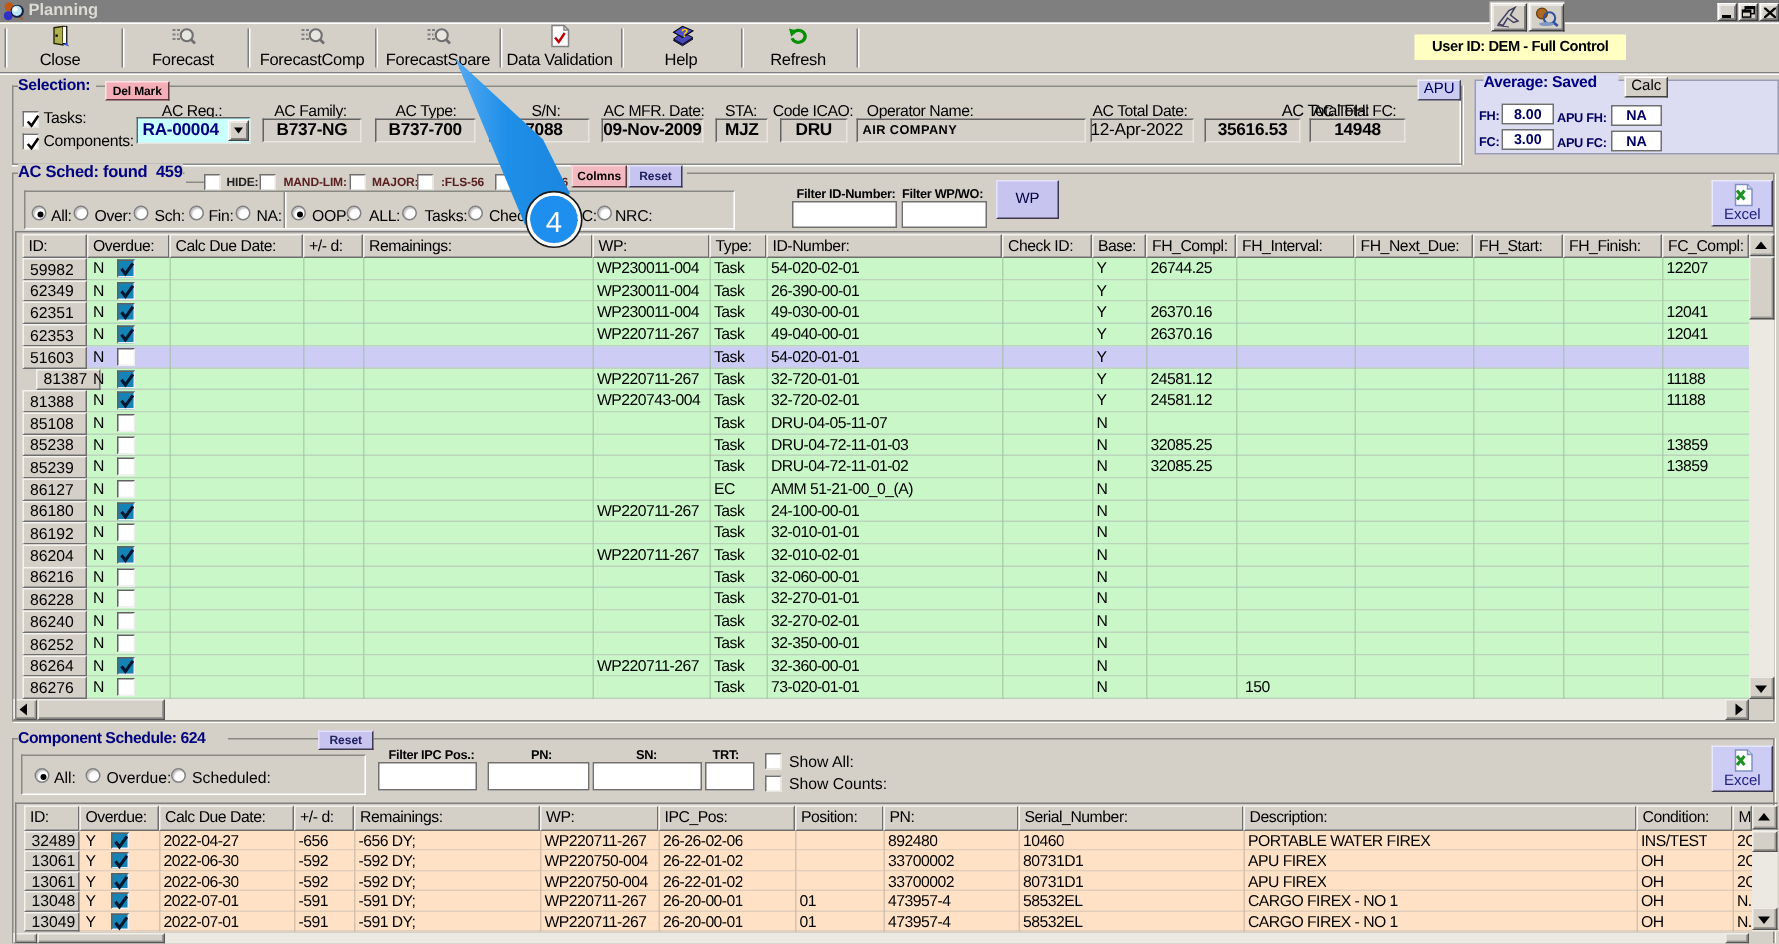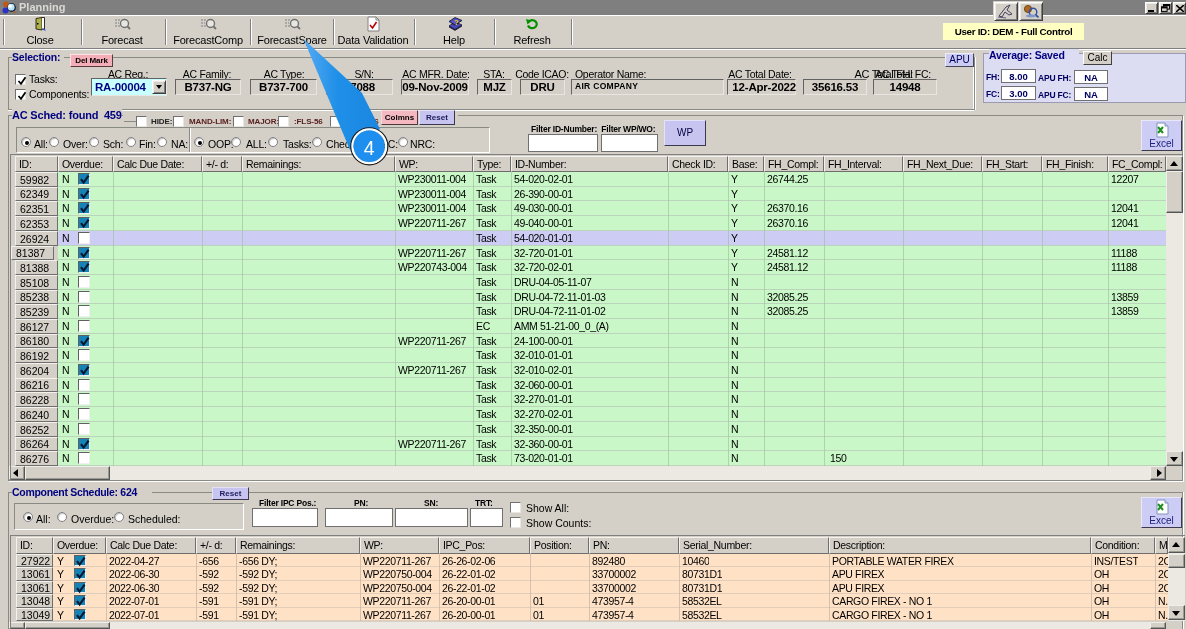--- a/index.html
+++ b/index.html
@@ -126,21 +126,21 @@
     </svg>
   </div>
 <div class="abs" style="left:29px;top:89px;width:70px;height:11px;font-size:10.5px;letter-spacing:-0.2px;line-height:11px;">Components:</div>
 <div class="abs" style="left:48px;top:68px;width:160px;text-align:center;font-size:10.5px;letter-spacing:-0.3px;white-space:nowrap">AC Reg.:</div>
 <div class="abs" style="left:127px;top:68px;width:160px;text-align:center;font-size:10.5px;letter-spacing:-0.3px;white-space:nowrap">AC Family:</div>
 <div class="abs" style="left:204px;top:68px;width:160px;text-align:center;font-size:10.5px;letter-spacing:-0.3px;white-space:nowrap">AC Type:</div>
 <div class="abs" style="left:284px;top:68px;width:160px;text-align:center;font-size:10.5px;letter-spacing:-0.3px;white-space:nowrap">S/N:</div>
 <div class="abs" style="left:356px;top:68px;width:160px;text-align:center;font-size:10.5px;letter-spacing:-0.3px;white-space:nowrap">AC MFR. Date:</div>
 <div class="abs" style="left:414px;top:68px;width:160px;text-align:center;font-size:10.5px;letter-spacing:-0.3px;white-space:nowrap">STA:</div>
 <div class="abs" style="left:462px;top:68px;width:160px;text-align:center;font-size:10.5px;letter-spacing:-0.3px;white-space:nowrap">Code ICAO:</div>
-<div class="abs" style="left:575px;top:68px;width:100px;height:10px;font-size:10.5px;letter-spacing:-0.3px;">Operator Name:</div>
+<div class="abs" style="left:549px;top:68px;width:100px;height:10px;font-size:10.5px;letter-spacing:-0.3px;text-align:right;">Operator Name:</div>
 <div class="abs" style="left:680px;top:68px;width:160px;text-align:center;font-size:10.5px;letter-spacing:-0.3px;white-space:nowrap">AC Total Date:</div>
 <div class="abs" style="left:753px;top:68px;width:160px;text-align:right;font-size:11px;letter-spacing:-0.3px;white-space:nowrap">AC Total FH:</div>
 <div class="abs" style="left:823px;top:68px;width:160px;text-align:center;font-size:10.5px;letter-spacing:-0.3px;white-space:nowrap">AC Total FC:</div>
 <div class="abs" style="left:91px;top:78px;width:76px;height:18px;background:#C8FFFF;border:1px solid;border-color:#636363 #E8E6E0 #E8E6E0 #636363;"></div>
 <div class="abs" style="left:95px;top:80px;width:60px;height:14px;color:#000080;font-weight:bold;font-size:11.5px;line-height:14px;letter-spacing:-0.2px;">RA-00004</div>
 <div class="abs raised" style="left:152px;top:80px;width:14px;height:14px;"></div>
 <div class="arr" style="left:156px;top:85px;border:3.5px solid transparent;border-top:4.5px solid #000"></div>
 <div class="abs sunkbox" style="left:175px;top:79px;width:66px;height:16px;"></div>
 <div class="abs" style="left:175px;top:81px;width:66px;text-align:center;font-weight:bold;font-size:11.5px;letter-spacing:-0.2px;white-space:nowrap">B737-NG</div>
 <div class="abs sunkbox" style="left:250px;top:79px;width:67px;height:16px;"></div>
@@ -149,21 +149,21 @@
 <div class="abs" style="left:326px;top:81px;width:67px;text-align:center;font-weight:bold;font-size:11.5px;letter-spacing:-0.2px;white-space:nowrap">37088</div>
 <div class="abs sunkbox" style="left:401px;top:79px;width:68px;height:16px;"></div>
 <div class="abs" style="left:401px;top:81px;width:68px;text-align:center;font-weight:bold;font-size:11.5px;letter-spacing:-0.2px;white-space:nowrap">09-Nov-2009</div>
 <div class="abs sunkbox" style="left:477px;top:79px;width:35px;height:16px;"></div>
 <div class="abs" style="left:477px;top:81px;width:35px;text-align:center;font-weight:bold;font-size:11.5px;letter-spacing:-0.2px;white-space:nowrap">MJZ</div>
 <div class="abs sunkbox" style="left:520px;top:79px;width:45px;height:16px;"></div>
 <div class="abs" style="left:520px;top:81px;width:45px;text-align:center;font-weight:bold;font-size:11.5px;letter-spacing:-0.2px;white-space:nowrap">DRU</div>
 <div class="abs sunkbox" style="left:571px;top:79px;width:153px;height:16px;"></div>
 <div class="abs" style="left:575px;top:81px;width:140px;height:10px;font-size:8.5px;font-weight:bold;letter-spacing:0.3px;">AIR COMPANY</div>
 <div class="abs sunkbox" style="left:727px;top:79px;width:69px;height:16px;"></div>
-<div class="abs" style="left:727px;top:81px;width:69px;text-align:right;font-weight:bold;font-size:11.5px;letter-spacing:-0.2px;white-space:nowrap">12-Apr-2022</div>
+<div class="abs" style="left:727px;top:81px;width:69px;text-align:left;font-weight:normal;font-size:11.5px;letter-spacing:-0.2px;white-space:nowrap">12-Apr-2022</div>
 <div class="abs sunkbox" style="left:803px;top:79px;width:64px;height:16px;"></div>
 <div class="abs" style="left:803px;top:81px;width:64px;text-align:center;font-weight:bold;font-size:11.5px;letter-spacing:-0.2px;white-space:nowrap">35616.53</div>
 <div class="abs sunkbox" style="left:873px;top:79px;width:64px;height:16px;"></div>
 <div class="abs" style="left:873px;top:81px;width:64px;text-align:center;font-weight:bold;font-size:11.5px;letter-spacing:-0.2px;white-space:nowrap">14948</div>
 <div class="abs" style="left:945px;top:53px;width:29px;height:14px;background:#CCCCF0;border:1px solid;border-color:#EEEEFA #44445A #44445A #EEEEFA;text-align:center;font-size:10px;line-height:12px;color:#000060;">APU</div>
 <div class="abs" style="left:983px;top:53px;width:203px;height:50px;background:#DCDCF2;border:1px solid #9A9AB0;"></div>
 <div class="abs" style="left:989px;top:49px;width:90px;height:11px;background:#DCDCF2;color:#000080;font-weight:bold;font-size:10.5px;letter-spacing:-0.2px;">Average: Saved</div>
 <div class="abs" style="left:1083px;top:51px;width:29px;height:14px;background:#D4D0C8;border:1px solid;border-color:#fff #404040 #404040 #fff;text-align:center;font-size:10px;line-height:12px;">Calc</div>
 <div class="smlbl" style="left:986px;top:72px;color:#000060">FH:</div>
 <div class="abs white" style="left:1001px;top:69px;width:35px;height:14px;border:1px solid #707070;"></div>
@@ -367,42 +367,42 @@
 <div class="abs" style="left:473px;top:231px;width:1px;height:15px;background:#9CBC9C;opacity:0.6;"></div>
 <div class="abs" style="left:511px;top:231px;width:1px;height:15px;background:#9CBC9C;opacity:0.6;"></div>
 <div class="abs" style="left:668px;top:231px;width:1px;height:15px;background:#9CBC9C;opacity:0.6;"></div>
 <div class="abs" style="left:728px;top:231px;width:1px;height:15px;background:#9CBC9C;opacity:0.6;"></div>
 <div class="abs" style="left:764px;top:231px;width:1px;height:15px;background:#9CBC9C;opacity:0.6;"></div>
 <div class="abs" style="left:824px;top:231px;width:1px;height:15px;background:#9CBC9C;opacity:0.6;"></div>
 <div class="abs" style="left:903px;top:231px;width:1px;height:15px;background:#9CBC9C;opacity:0.6;"></div>
 <div class="abs" style="left:982px;top:231px;width:1px;height:15px;background:#9CBC9C;opacity:0.6;"></div>
 <div class="abs" style="left:1042px;top:231px;width:1px;height:15px;background:#9CBC9C;opacity:0.6;"></div>
 <div class="abs" style="left:1108px;top:231px;width:1px;height:15px;background:#9CBC9C;opacity:0.6;"></div>
-<div class="idcell" style="left:15px;top:231px;width:43px;height:15px;line-height:14px">26924</div>
+<div class="idcell" style="left:15px;top:231px;width:43px;height:15px;line-height:14px">51603</div>
 <div class="abs" style="left:62px;top:232px;font-size:10.5px">N</div>
 <div class="abs" style="left:78px;top:232px;width:12px;height:12px;background:#fff;border:1px solid;border-color:#606060 #F0F0F0 #F0F0F0 #606060;"></div>
 <div class="abs" style="left:476px;top:232px;font-size:10.5px;letter-spacing:-0.35px;white-space:nowrap">Task</div>
 <div class="abs" style="left:514px;top:232px;font-size:10.5px;letter-spacing:-0.35px;white-space:nowrap">54-020-01-01</div>
 <div class="abs" style="left:731px;top:232px;font-size:10.5px;letter-spacing:-0.35px;white-space:nowrap">Y</div>
 <div class="abs" style="left:58px;top:246px;width:1108px;height:14px;background:#C9F7C7;border-bottom:1px solid #BCD4BC;"></div>
 <div class="abs" style="left:113px;top:246px;width:1px;height:14px;background:#9CBC9C;opacity:0.6;"></div>
 <div class="abs" style="left:202px;top:246px;width:1px;height:14px;background:#9CBC9C;opacity:0.6;"></div>
 <div class="abs" style="left:242px;top:246px;width:1px;height:14px;background:#9CBC9C;opacity:0.6;"></div>
 <div class="abs" style="left:395px;top:246px;width:1px;height:14px;background:#9CBC9C;opacity:0.6;"></div>
 <div class="abs" style="left:473px;top:246px;width:1px;height:14px;background:#9CBC9C;opacity:0.6;"></div>
 <div class="abs" style="left:511px;top:246px;width:1px;height:14px;background:#9CBC9C;opacity:0.6;"></div>
 <div class="abs" style="left:668px;top:246px;width:1px;height:14px;background:#9CBC9C;opacity:0.6;"></div>
 <div class="abs" style="left:728px;top:246px;width:1px;height:14px;background:#9CBC9C;opacity:0.6;"></div>
 <div class="abs" style="left:764px;top:246px;width:1px;height:14px;background:#9CBC9C;opacity:0.6;"></div>
 <div class="abs" style="left:824px;top:246px;width:1px;height:14px;background:#9CBC9C;opacity:0.6;"></div>
 <div class="abs" style="left:903px;top:246px;width:1px;height:14px;background:#9CBC9C;opacity:0.6;"></div>
 <div class="abs" style="left:982px;top:246px;width:1px;height:14px;background:#9CBC9C;opacity:0.6;"></div>
 <div class="abs" style="left:1042px;top:246px;width:1px;height:14px;background:#9CBC9C;opacity:0.6;"></div>
 <div class="abs" style="left:1108px;top:246px;width:1px;height:14px;background:#9CBC9C;opacity:0.6;"></div>
-<div class="idcell" style="left:11px;top:246px;width:43px;height:14px;line-height:13px">81387</div>
+<div class="idcell" style="left:24px;top:246px;width:43px;height:14px;line-height:13px">81387</div>
 <div class="abs" style="left:62px;top:247px;font-size:10.5px">N</div>
 <div class="abs" style="left:78px;top:247px;width:12px;height:12px;background:#1583B5;border:1px solid;border-color:#606060 #F0F0F0 #F0F0F0 #606060;">
     <svg style="position:absolute;left:0px;top:0px" width="11" height="11" viewBox="0 0 11 11">
       <path d="M2 5.2 L4.6 8.6 L9.6 1.6" fill="none" stroke="#001830" stroke-width="2.1"></path>
     </svg>
   </div>
 <div class="abs" style="left:398px;top:247px;font-size:10.5px;letter-spacing:-0.35px;white-space:nowrap">WP220711-267</div>
 <div class="abs" style="left:476px;top:247px;font-size:10.5px;letter-spacing:-0.35px;white-space:nowrap">Task</div>
 <div class="abs" style="left:514px;top:247px;font-size:10.5px;letter-spacing:-0.35px;white-space:nowrap">32-720-01-01</div>
 <div class="abs" style="left:731px;top:247px;font-size:10.5px;letter-spacing:-0.35px;white-space:nowrap">Y</div>
@@ -792,21 +792,21 @@
 <div class="abs" style="left:196px;top:554px;width:1px;height:13px;background:#C4B4A4;opacity:0.7;"></div>
 <div class="abs" style="left:236px;top:554px;width:1px;height:13px;background:#C4B4A4;opacity:0.7;"></div>
 <div class="abs" style="left:360px;top:554px;width:1px;height:13px;background:#C4B4A4;opacity:0.7;"></div>
 <div class="abs" style="left:439px;top:554px;width:1px;height:13px;background:#C4B4A4;opacity:0.7;"></div>
 <div class="abs" style="left:530px;top:554px;width:1px;height:13px;background:#C4B4A4;opacity:0.7;"></div>
 <div class="abs" style="left:589px;top:554px;width:1px;height:13px;background:#C4B4A4;opacity:0.7;"></div>
 <div class="abs" style="left:679px;top:554px;width:1px;height:13px;background:#C4B4A4;opacity:0.7;"></div>
 <div class="abs" style="left:829px;top:554px;width:1px;height:13px;background:#C4B4A4;opacity:0.7;"></div>
 <div class="abs" style="left:1091px;top:554px;width:1px;height:13px;background:#C4B4A4;opacity:0.7;"></div>
 <div class="abs" style="left:1155px;top:554px;width:1px;height:13px;background:#C4B4A4;opacity:0.7;"></div>
-<div class="idcell" style="left:16px;top:554px;width:37px;height:13px;line-height:12px">27922</div>
+<div class="idcell" style="left:16px;top:554px;width:37px;height:13px;line-height:12px">32489</div>
 <div class="abs" style="left:57px;top:555px;font-size:10.5px">Y</div>
 <div class="abs" style="left:74px;top:555px;width:12px;height:11px;background:#1583B5;border:1px solid;border-color:#606060 #F0F0F0 #F0F0F0 #606060;">
     <svg style="position:absolute;left:0px;top:0px" width="11" height="11" viewBox="0 0 11 11">
       <path d="M2 5.2 L4.6 8.6 L9.6 1.6" fill="none" stroke="#001830" stroke-width="2.1"></path>
     </svg>
   </div>
 <div class="abs" style="left:109px;top:555px;font-size:10.5px;letter-spacing:-0.35px;white-space:nowrap;overflow:hidden">2022-04-27</div>
 <div class="abs" style="left:199px;top:555px;font-size:10.5px;letter-spacing:-0.35px;white-space:nowrap;overflow:hidden">-656</div>
 <div class="abs" style="left:239px;top:555px;font-size:10.5px;letter-spacing:-0.35px;white-space:nowrap;overflow:hidden">-656 DY;</div>
 <div class="abs" style="left:363px;top:555px;font-size:10.5px;letter-spacing:-0.35px;white-space:nowrap;overflow:hidden">WP220711-267</div>

